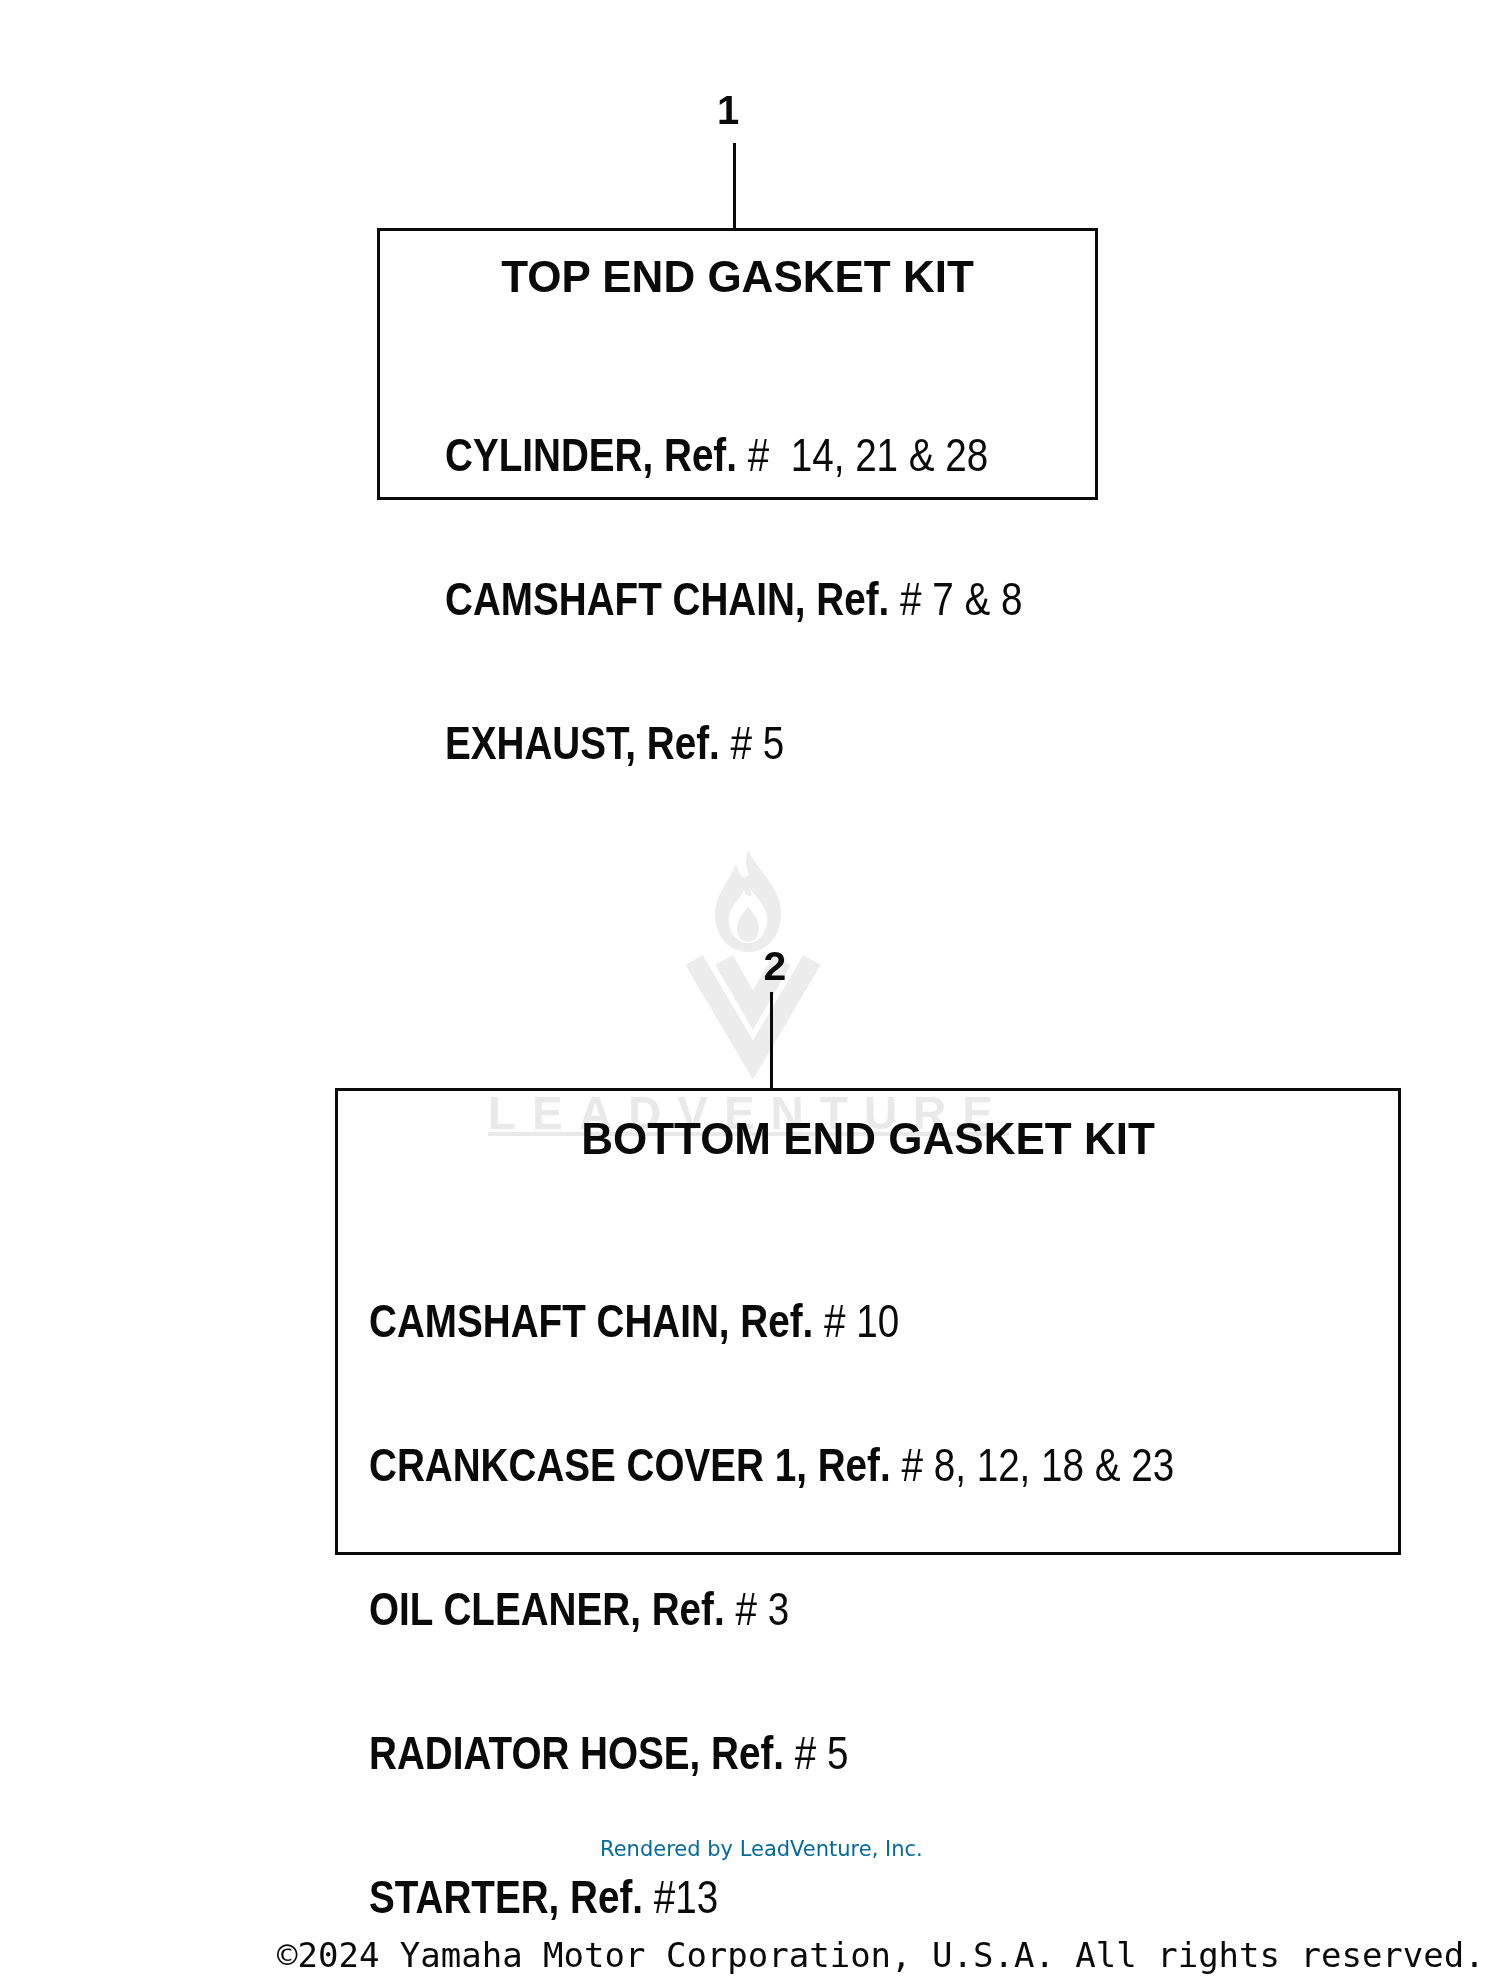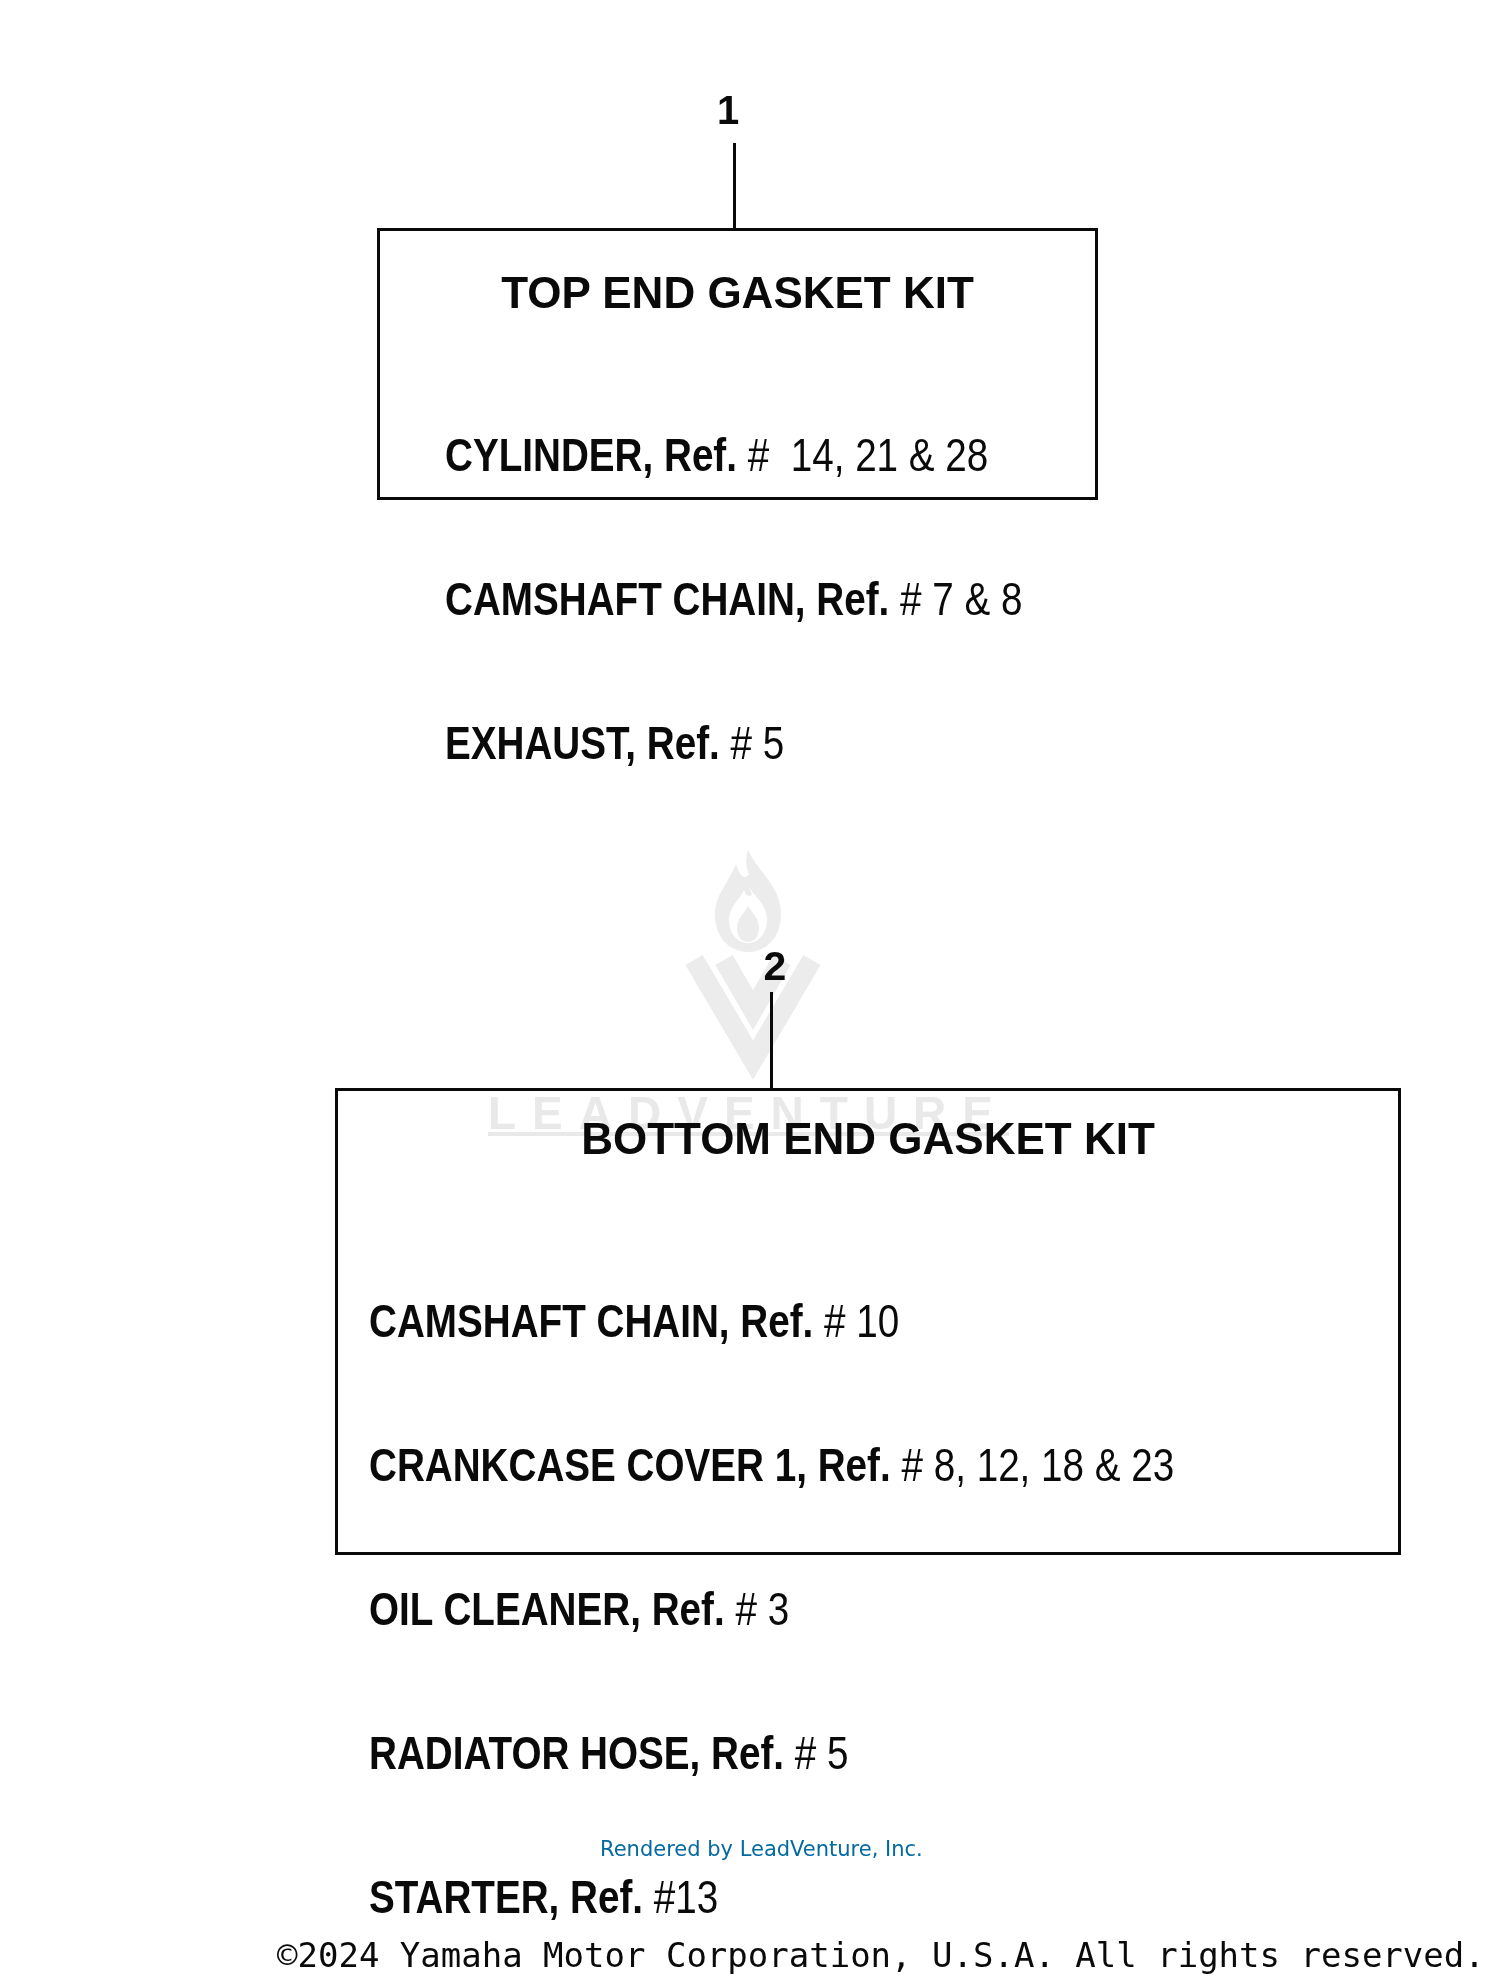--- a/index.html
+++ b/index.html
@@ -19,21 +19,21 @@
   .kit-box{
     position:absolute;z-index:2;border:3px solid #0a0a0a;background:transparent;
     box-sizing:border-box;
   }
   #kit-box-1{left:377px;top:228px;width:721px;height:272px;}
   #kit-box-2{left:335px;top:1088px;width:1066px;height:467px;}
   .kit-title{
     position:absolute;left:0;right:0;text-align:center;
     font-weight:700;font-size:44px;line-height:44px;white-space:pre;
   }
-  #kit-box-1 .kit-title{top:40px;}
+  #kit-box-1 .kit-title{top:24px;}
   #kit-box-2 .kit-title{top:26px;}
   .kit-items{
     position:absolute;font-size:46px;line-height:48px;white-space:pre;
     transform:scaleX(0.84);transform-origin:0 0;
   }
   #kit-box-1 .kit-items{left:65px;top:104px;}
   #kit-box-2 .kit-items{left:31px;top:110px;}
   .kit-item-label{font-weight:700;}
   .kit-item-refs{font-weight:400;}
   

